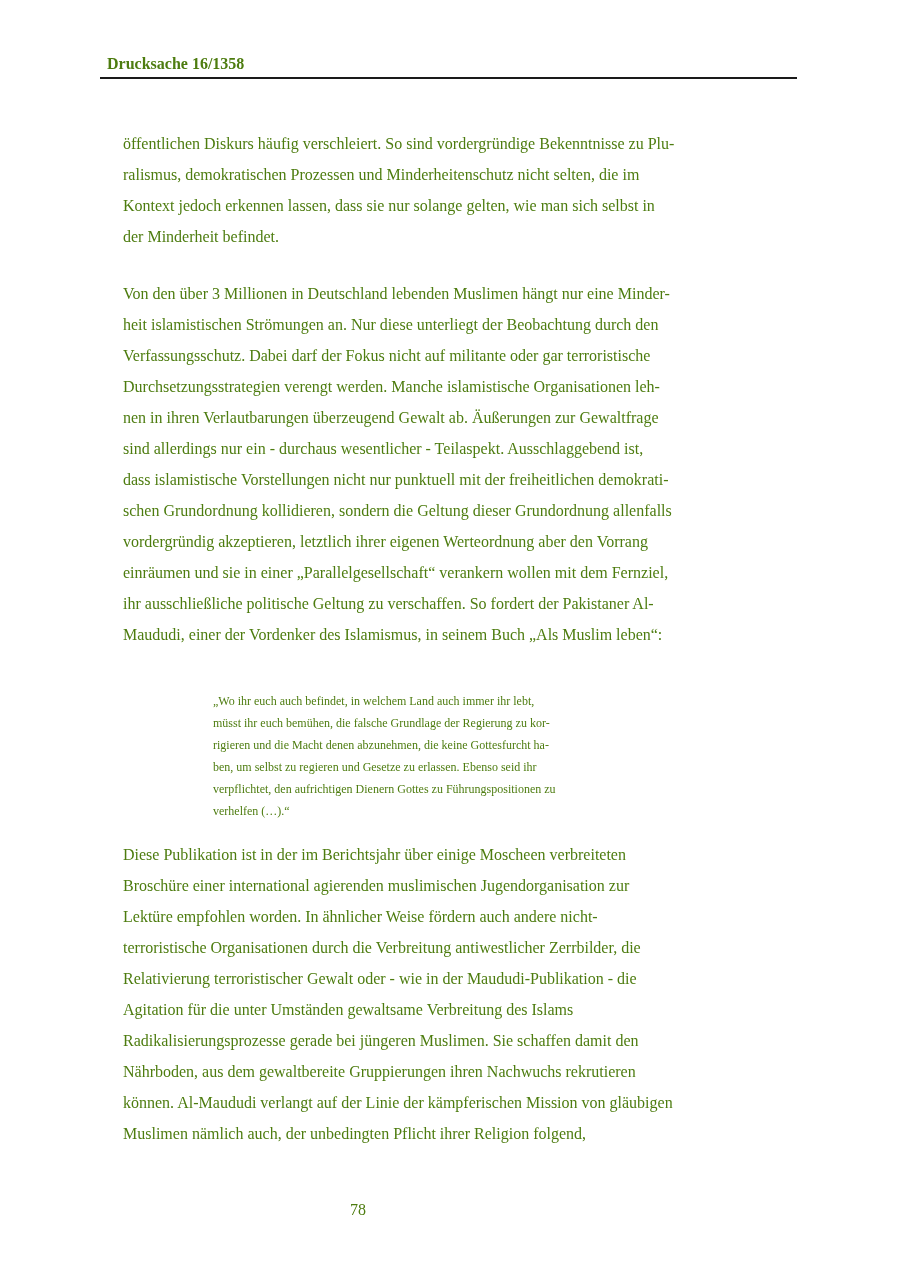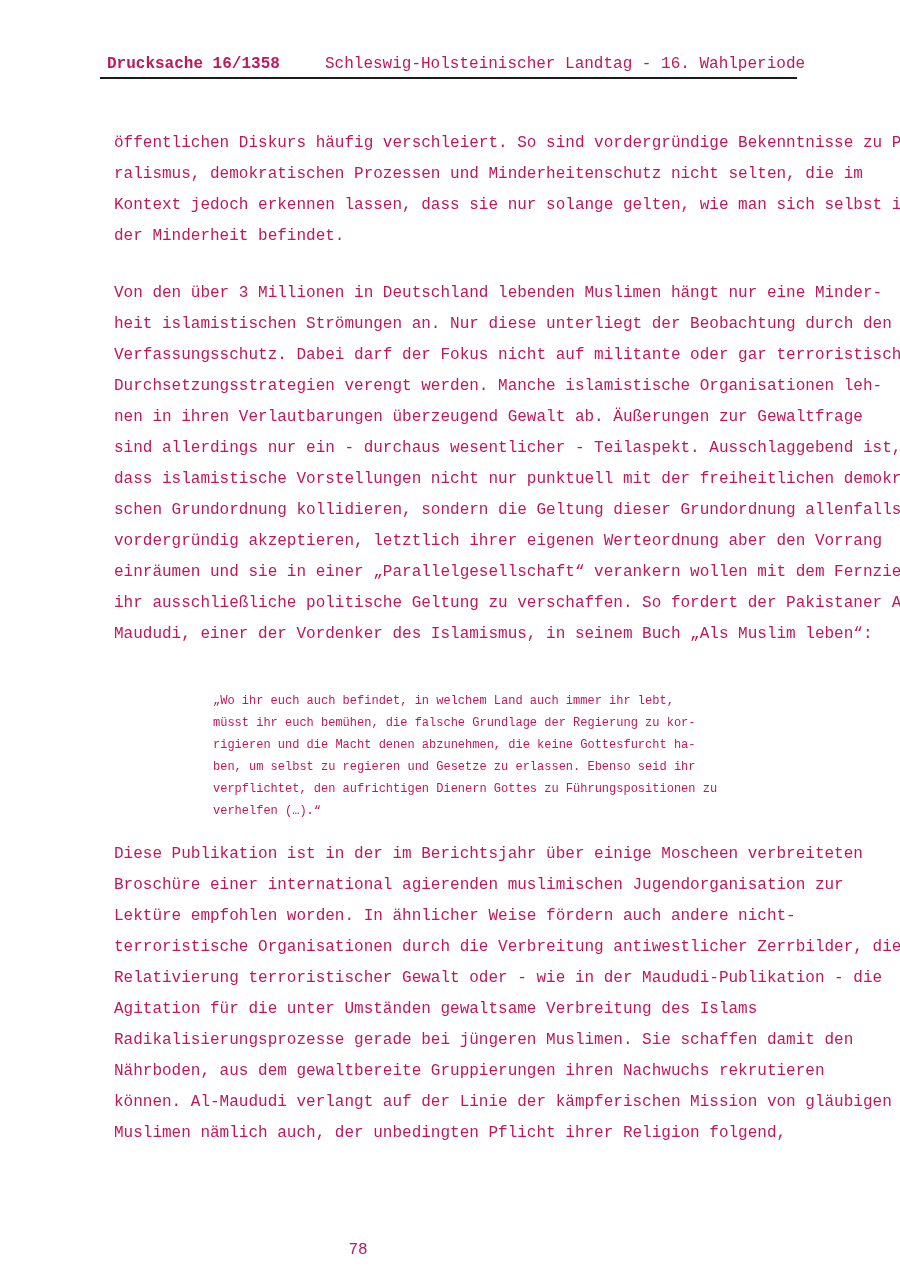--- a/index.html
+++ b/index.html
@@ -2,22 +2,22 @@
 <html><head>
 <meta charset="utf-8">
 <style>
   * { margin: 0; padding: 0; box-sizing: border-box; }
   html, body { background: #ffffff; }
   .page {
     position: relative;
     width: 900px;
     height: 1273px;
     background: #ffffff;
-    font-family: Liberation Mono, monospace;
-    color: #be185d;
+    font-family: Liberation Serif, serif;
+    color: #4d7c0f;
     overflow: hidden;
   }
   .doc-number {
     position: absolute;
     top: 54px;
     left: 107px;
     font-size: 16px;
     font-weight: bold;
     line-height: 20px;
     white-space: pre;
@@ -41,48 +41,46 @@
   .content {
     position: absolute;
     top: 128px;
     left: 107px;
     width: 690px;
   }
   .content p {
     font-size: 16px;
     line-height: 31px;
     white-space: pre;
-    margin: 0 0 26px 7px;
+    margin: 0 0 26px 16px;
   }
   .content p.before-quote { margin-bottom: 40px; }
   .content .block-quote {
     font-size: 12px;
     line-height: 22px;
     white-space: pre;
     margin: 0 0 17px 106px;
   }
   .footer-pagenum {
     position: absolute;
     top: 1199px;
     left: 0;
     width: 716px;
     text-align: center;
     font-size: 16px;
     line-height: 22px;
-    margin-top: 40px;
   }
 </style>
 </head>
 <body>
 
 <div class="page">
 
   <div class="doc-number">Drucksache 16/1358</div>
 
-  <div class="header-title">Schleswig-Holsteinischer Landtag - 16. Wahlperiode</div>
 
   <div class="header-rule"></div>
 
   <div class="content">
     <p>öffentlichen Diskurs häufig verschleiert. So sind vordergründige Bekenntnisse zu Plu-
 ralismus, demokratischen Prozessen und Minderheitenschutz nicht selten, die im
 Kontext jedoch erkennen lassen, dass sie nur solange gelten, wie man sich selbst in
 der Minderheit befindet.</p>
 
     <p class="before-quote">Von den über 3 Millionen in Deutschland lebenden Muslimen hängt nur eine Minder-

